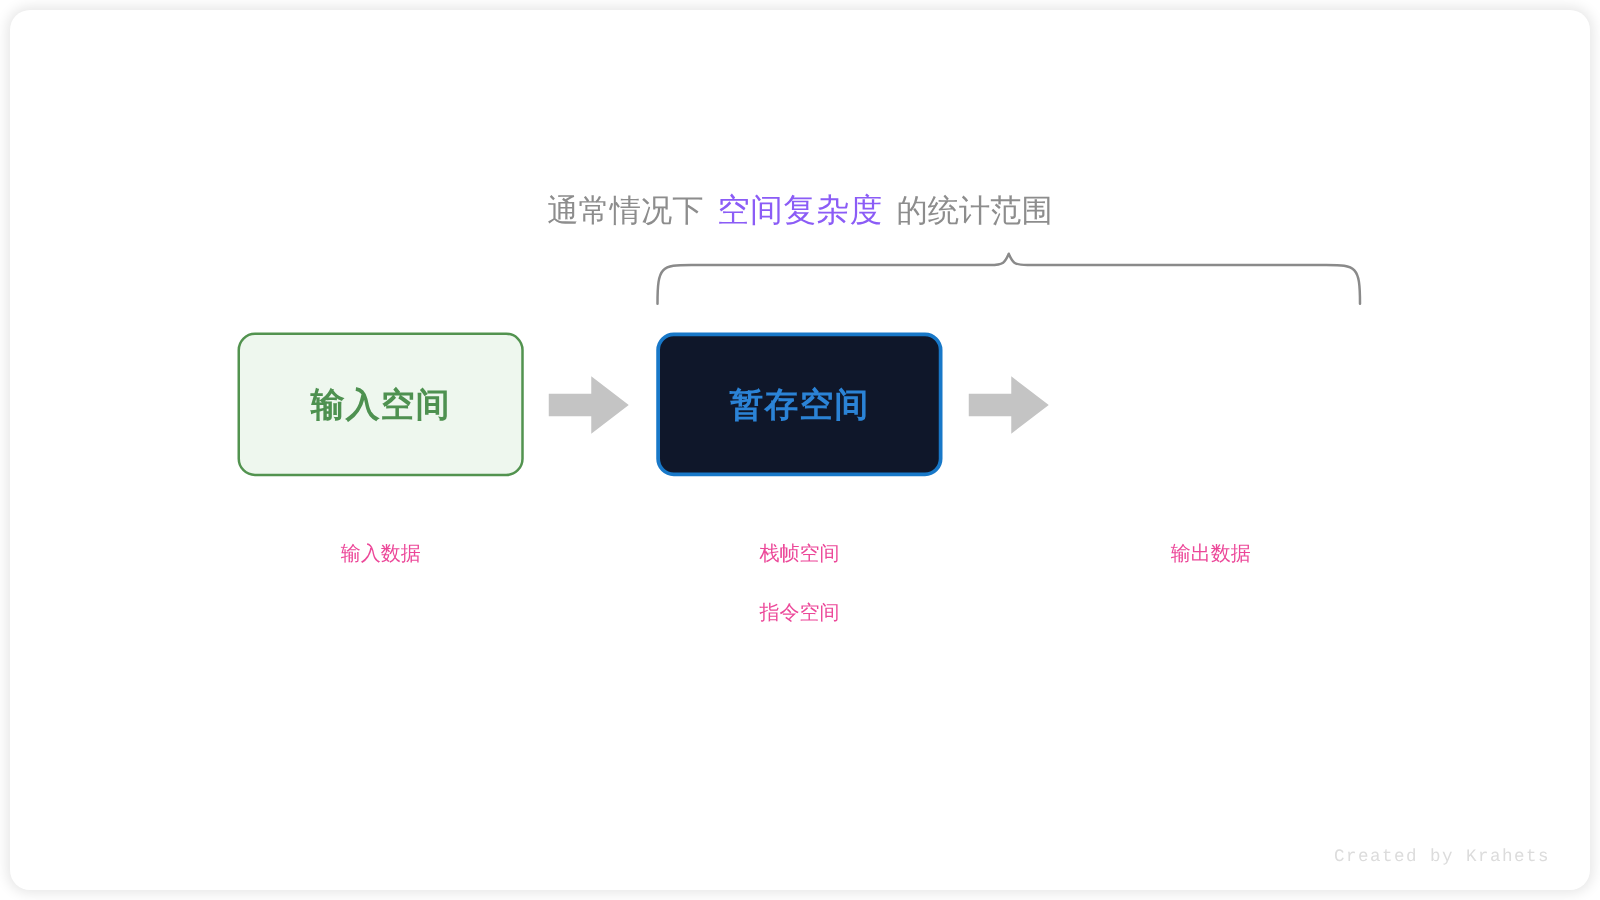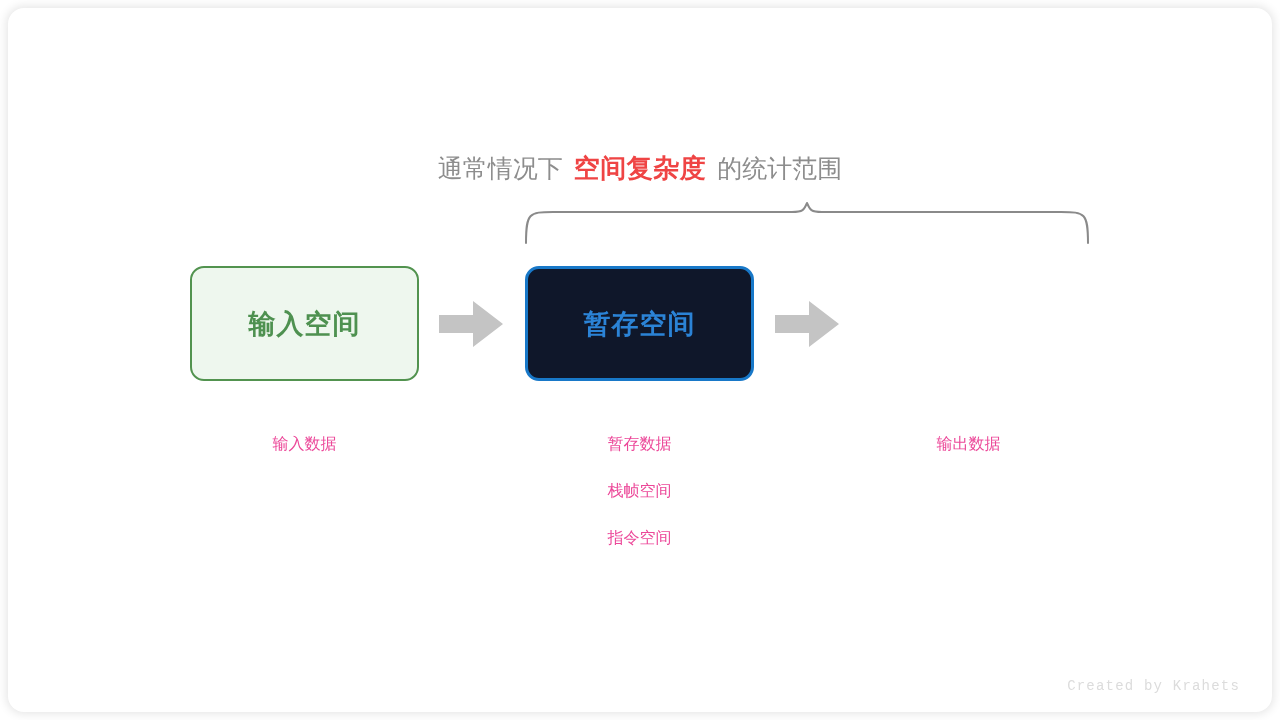--- a/index.html
+++ b/index.html
@@ -44,22 +44,22 @@
     font-size: 25px;
     color: #8d8d8d;
     line-height: 40px;
   }
   .caption .seg {
     display: inline-block;
     vertical-align: baseline;
   }
   .caption .seg-normal { font-weight: 400; color: #8d8d8d; }
   .caption .seg-strong {
-    font-weight: bold;
-    color: #ef4444;
+    font-weight: normal;
+    color: #8b5cf6;
     font-size: 26px;
     padding: 0 11px;
     letter-spacing: 0.5px;
   }
 
   
   .brace-wrap {
     position: absolute;
     left: 515px;
     top: 195px;
@@ -199,21 +199,20 @@
     </div>
   </div>
 
   <div class="sublabels">
 
     <div class="sublabel-col col-input">
       <div class="sublabel">输入数据</div>
     </div>
 
     <div class="sublabel-col col-temp">
-      <div class="sublabel">暂存数据</div>
       <div class="sublabel">栈帧空间</div>
       <div class="sublabel">指令空间</div>
     </div>
 
     <div class="sublabel-col col-output">
       <div class="sublabel">输出数据</div>
     </div>
   </div>
 
   <div class="watermark">Created by Krahets</div>

